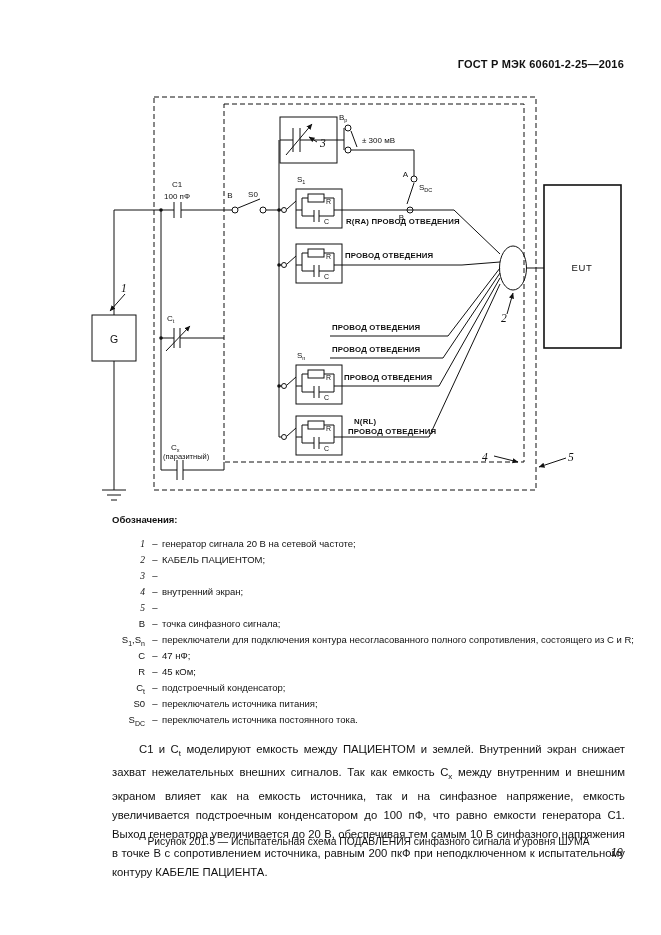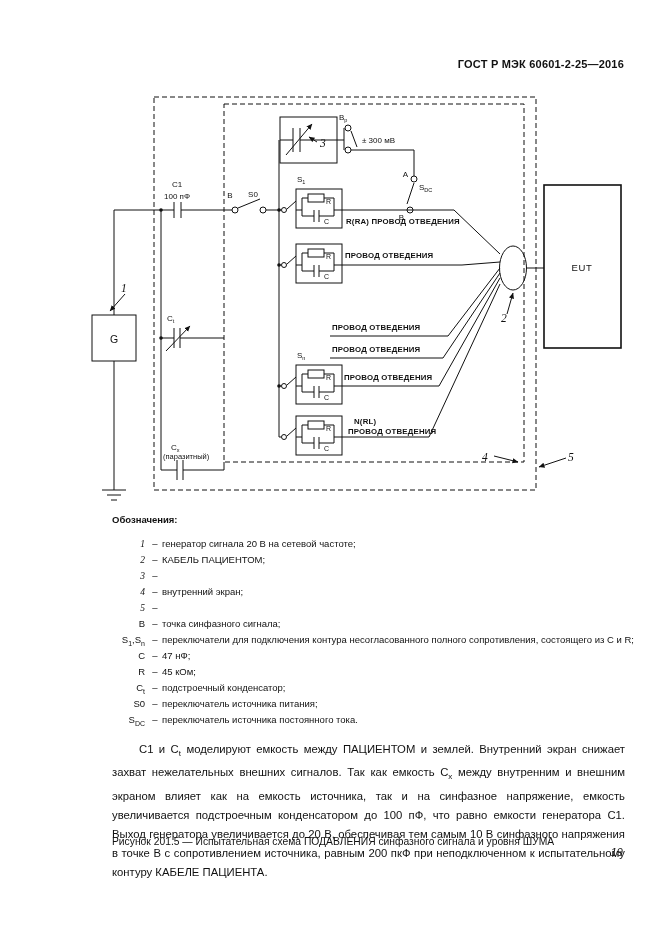--- a/index.html
+++ b/index.html
@@ -25,21 +25,21 @@
   .legend{position:absolute;top:538px;left:78px;width:575px;}
   .lrow{display:grid;grid-template-columns:46px 14px auto;height:16px;align-items:baseline;font-size:9.5px;}
   .lterm{text-align:right;padding-right:3px;}
   .lterm.it{font-family:"Liberation Serif",serif;font-style:italic;}
   .ldash{text-align:center;}
   .ldef{white-space:nowrap;}
   sub{font-size:7px;}
   .para{position:absolute;top:740px;left:88px;width:513px;font-size:11.3px;line-height:19px;
         text-align:justify;text-indent:27px;}
   .para sub{font-size:8px;}
-  .cap{position:absolute;top:836px;left:88px;width:513px;text-align:left;font-size:10.3px;}
+  .cap{position:absolute;top:836px;left:88px;width:513px;text-align:center;font-size:10.3px;}
   .pnum{position:absolute;top:846px;right:62px;font-size:11px;font-style:italic;}
 </style>
 </head>
 <body>
 
 <div class="page">
 
   <div class="hdr">ГОСТ Р МЭК 60601-2-25—2016</div>
 
   <svg class="diagram" width="661" height="935" viewBox="0 0 661 935">

